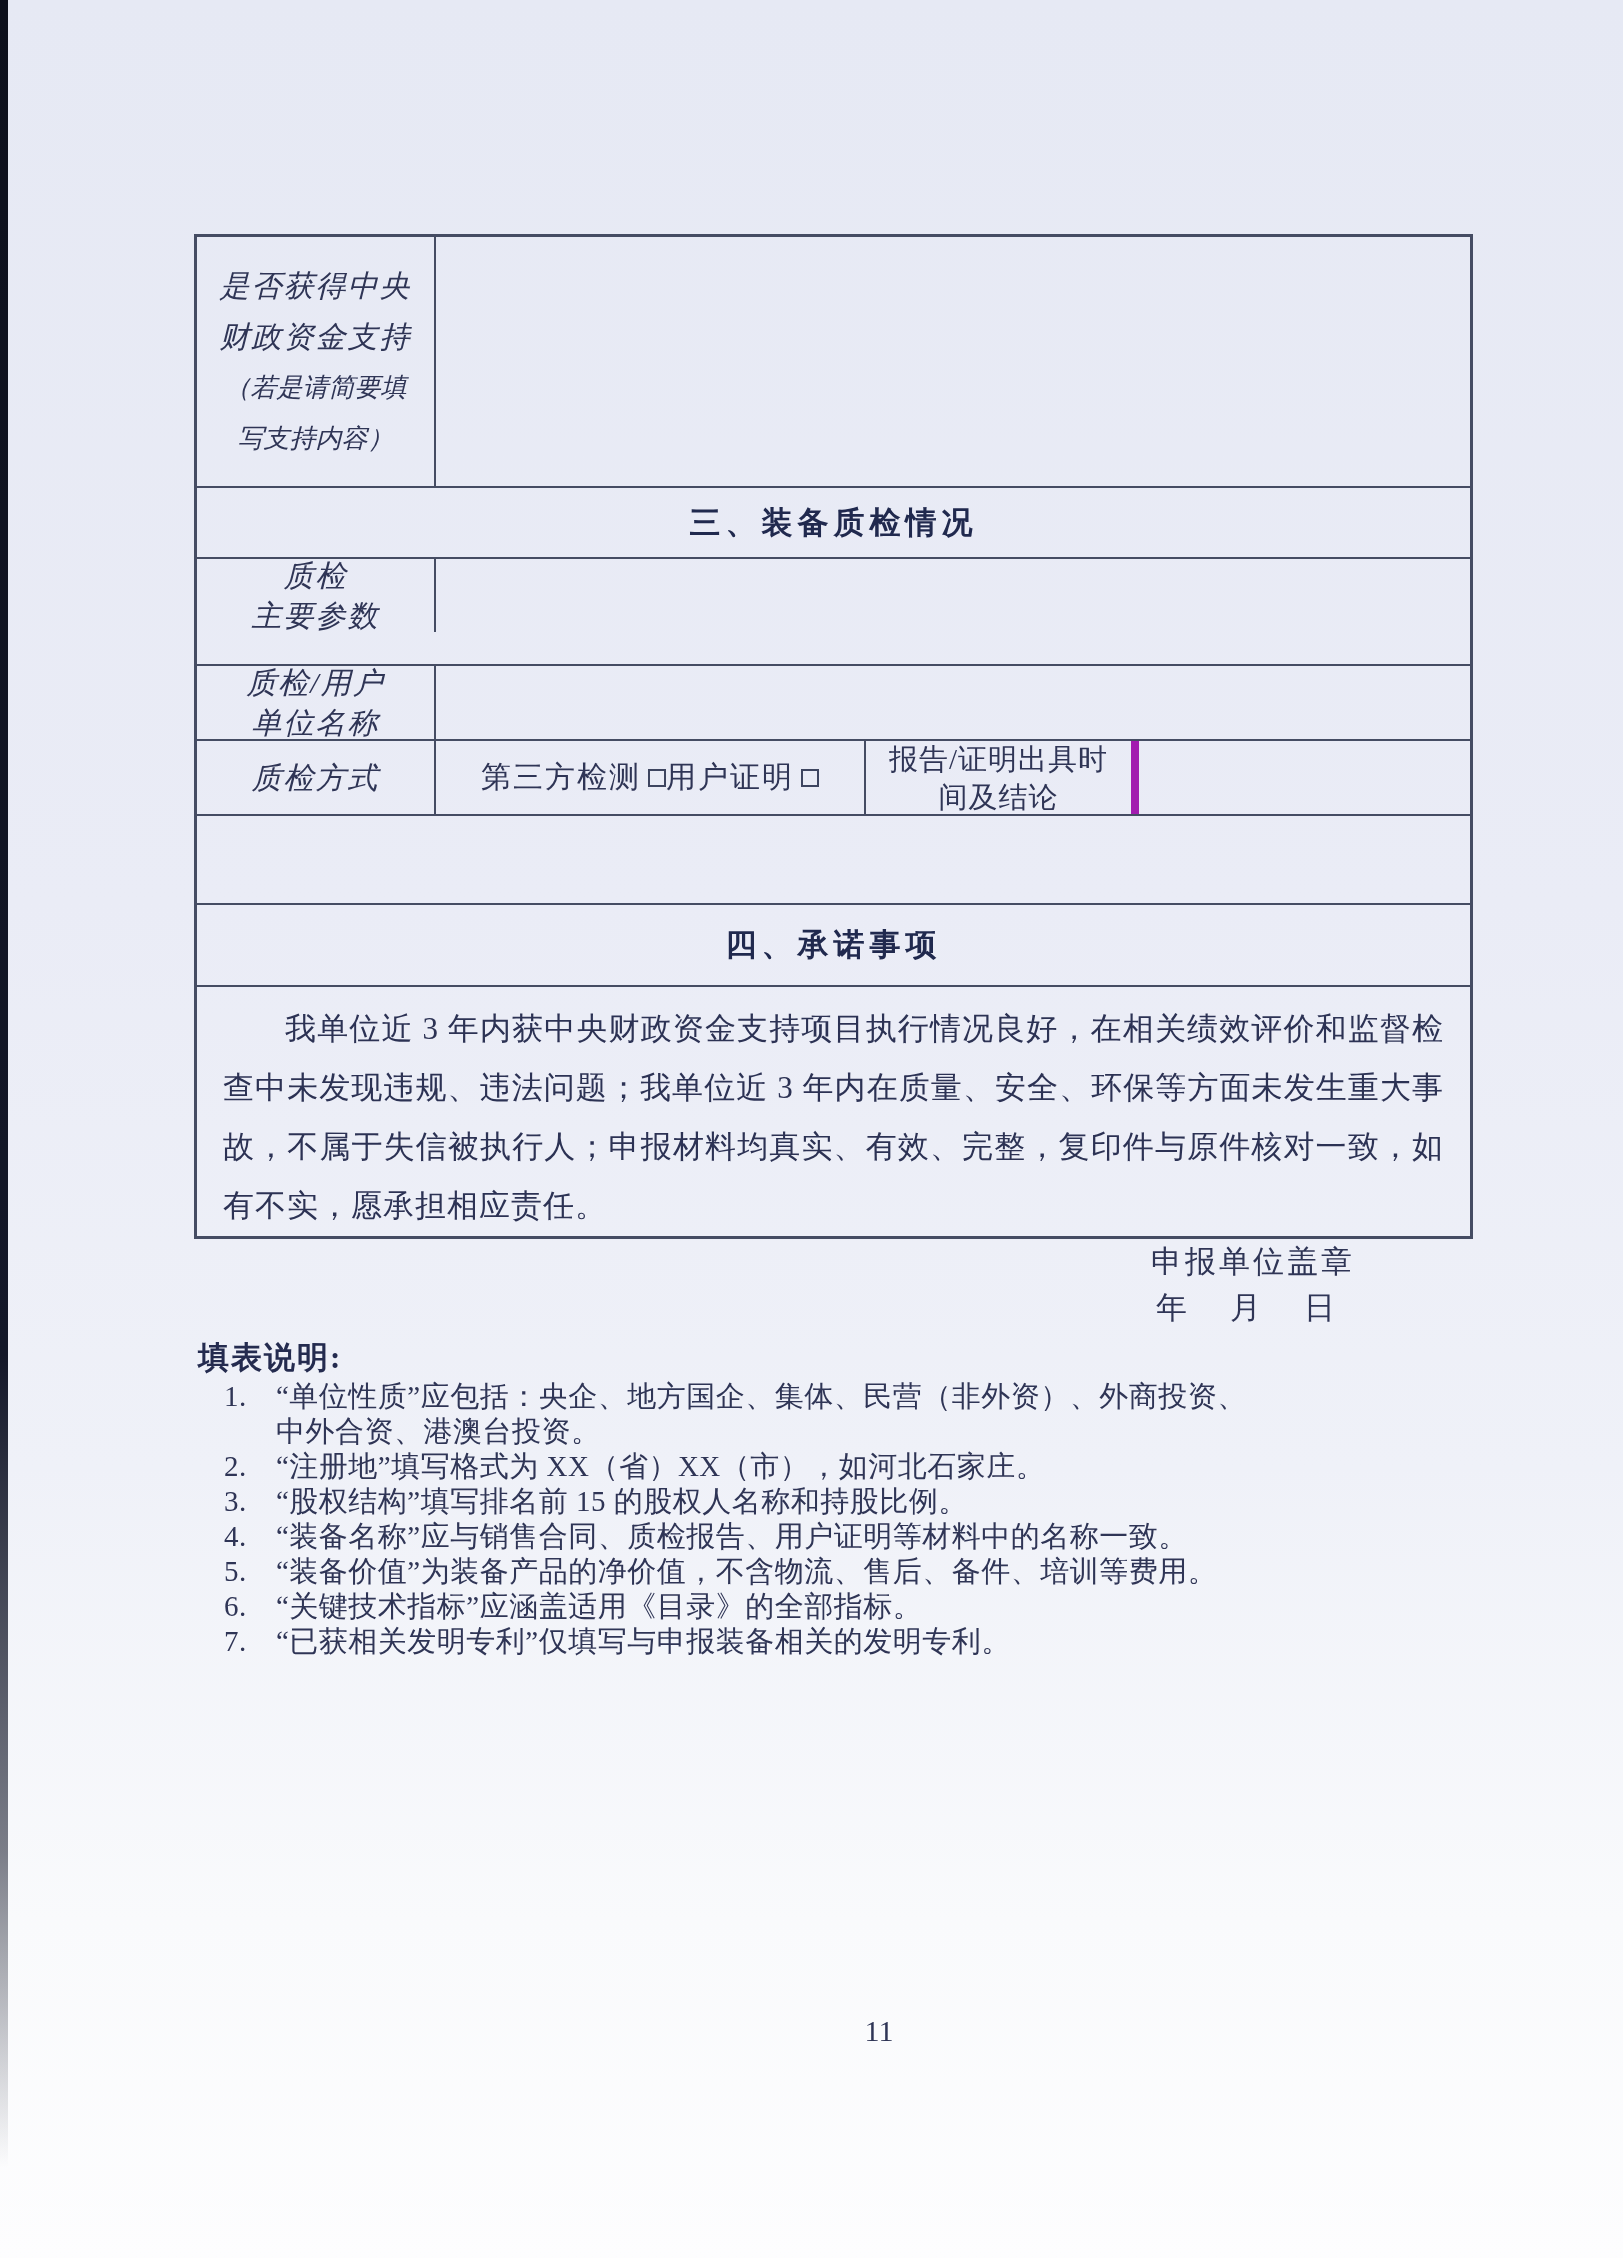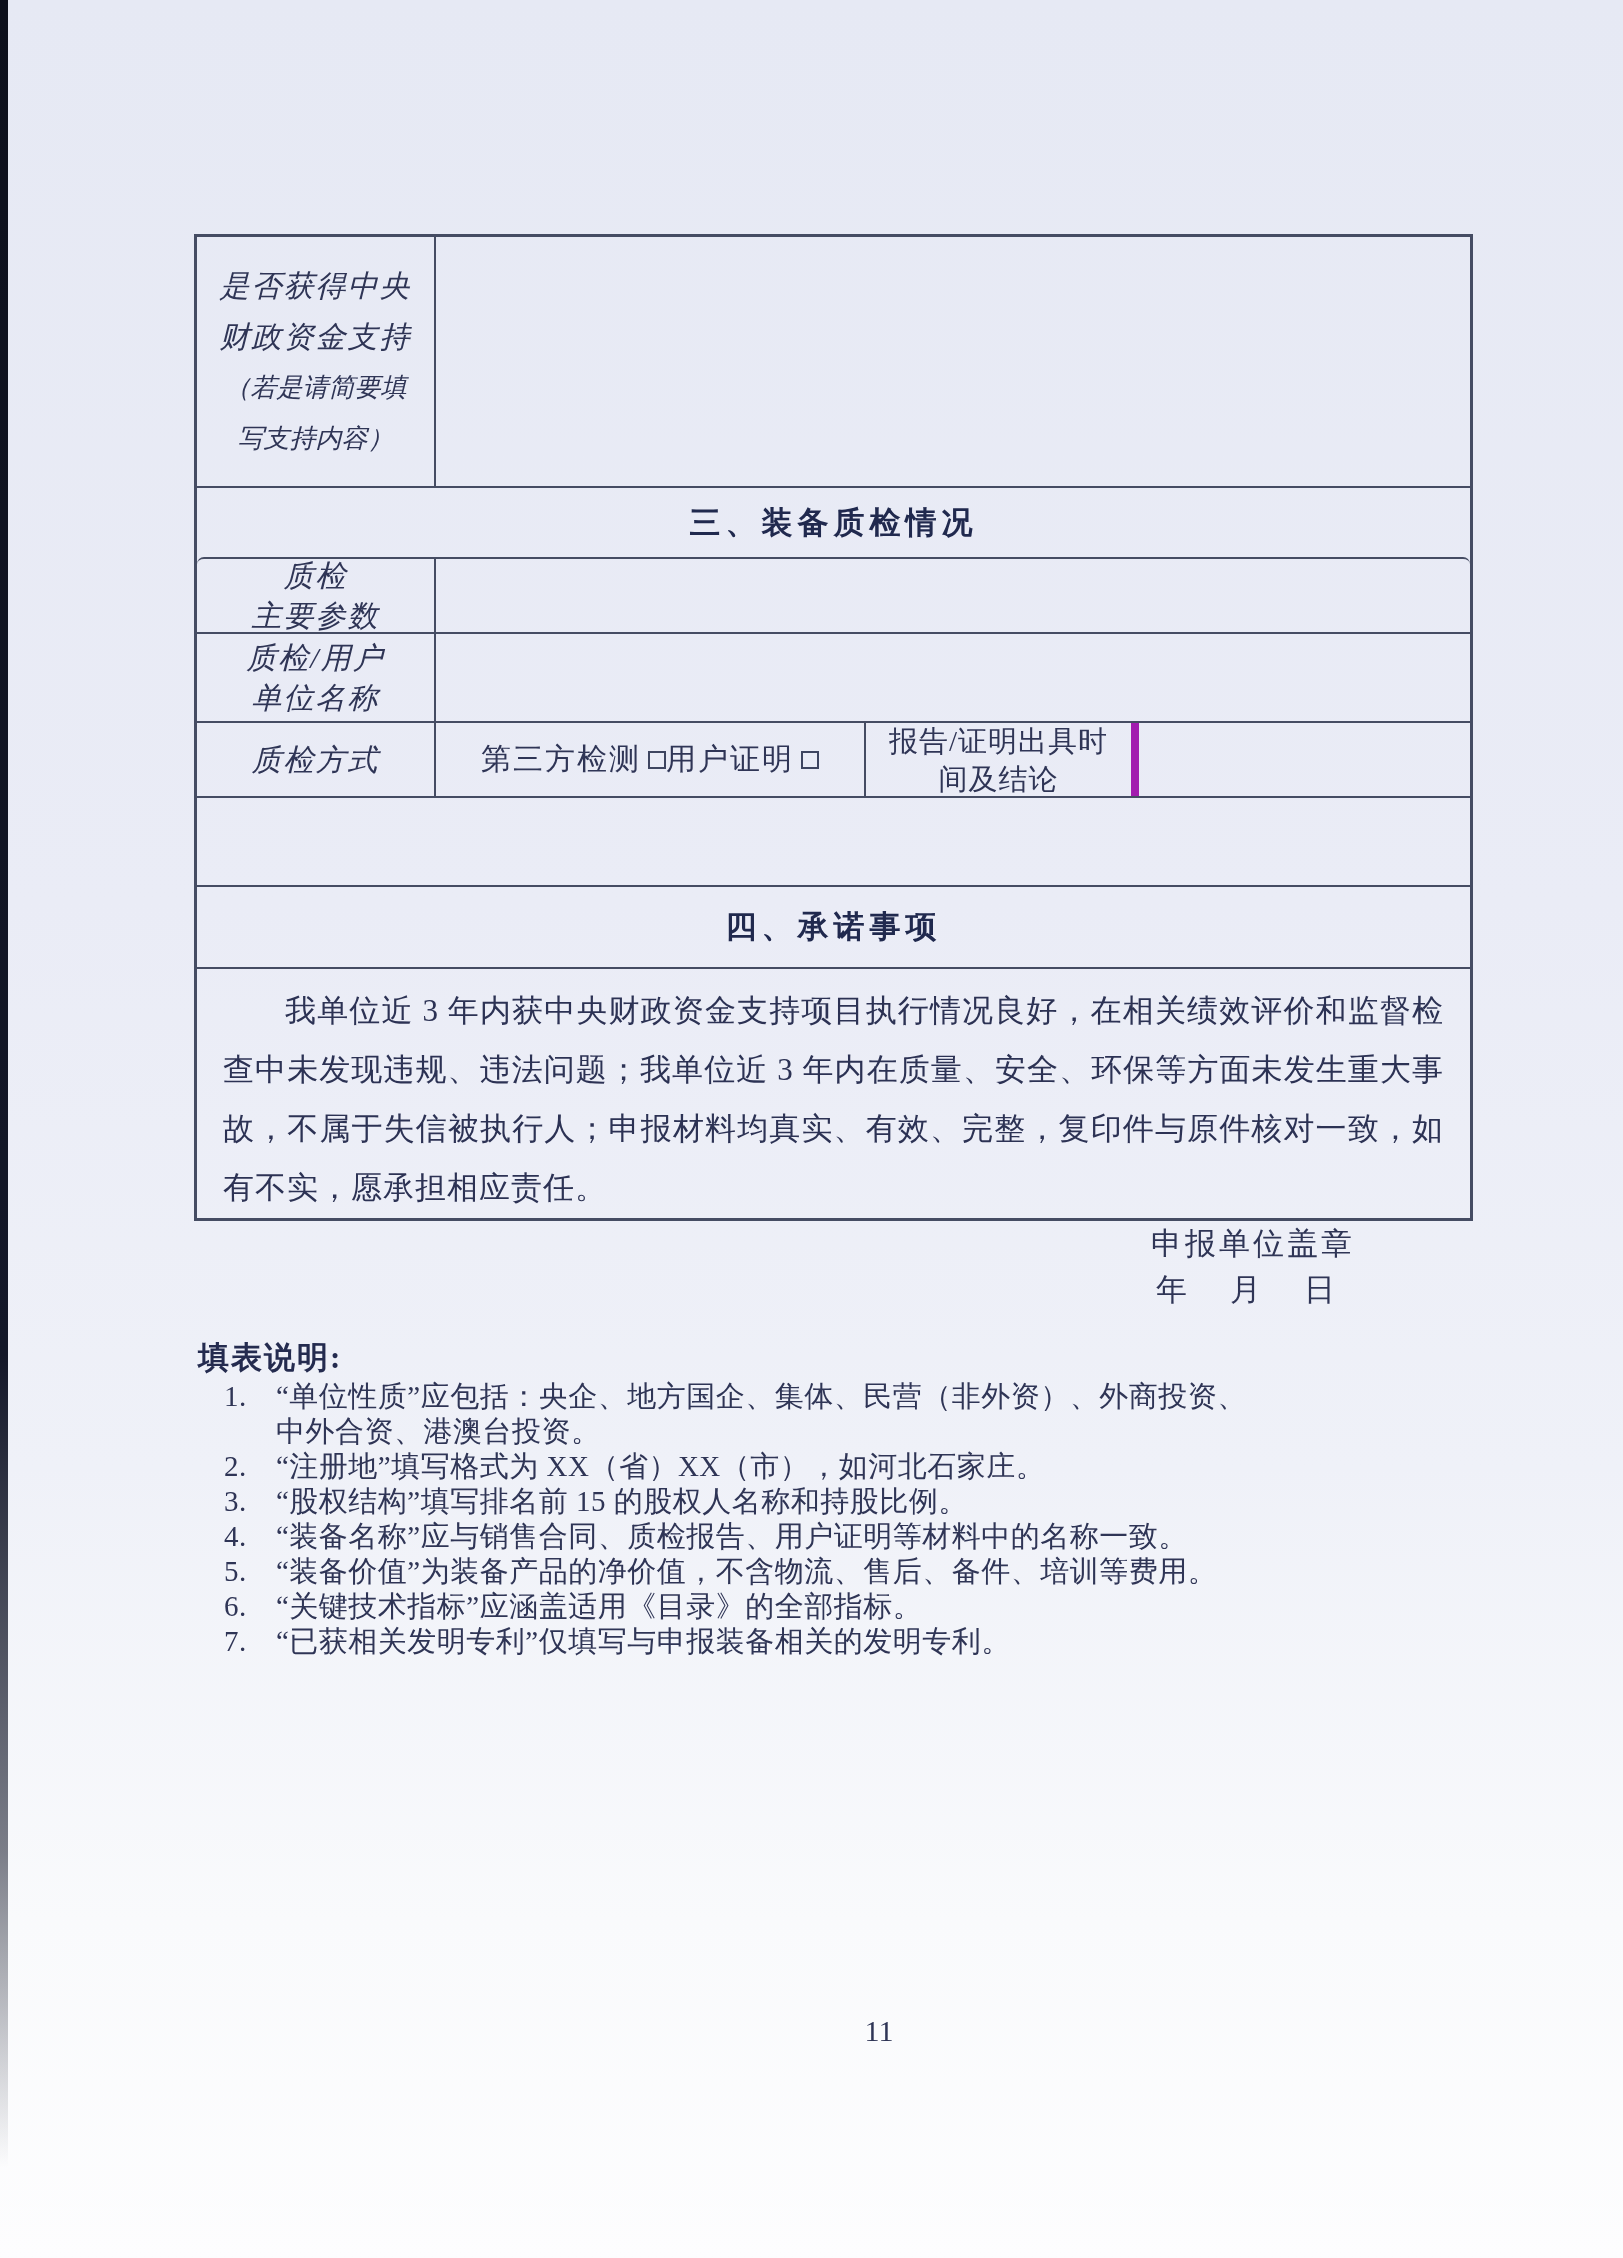--- a/index.html
+++ b/index.html
@@ -25,22 +25,22 @@
     flex:0 0 239px; width:239px; border-right:2px solid #454c63;
     display:flex; flex-direction:column; justify-content:center; align-items:center;
     text-align:center; box-sizing:border-box;font-style:italic;
   }
   .value-cell { flex:1 1 auto; }
   .lbl-line { font-size:30px; line-height:46px; letter-spacing:2px; }
   .lbl-line.small { font-size:26px; letter-spacing:0; }
   .row-funding { height:249px; }
   .row-funding .lbl-line { line-height:51px; }
   .row-section3 { height:71px; }
-  .row-params { height:75px;border-radius:7px; }
-  .row-unitname { height:89px; }
+  .row-params { height:75px; }
+  .row-unitname { height:75px;margin-top:32px; }
   .row-method { height:75px; }
   .row-scope { height:89px; }
   .row-section4 { height:82px; }
   .row-commit { height:251px; display:block; }
   .section-row {
     display:flex; justify-content:center; align-items:center;
     font-weight:bold; font-size:31px; color:#20294e; letter-spacing:5px;
   }
   .two-line .lbl-line { line-height:40px; }
   

